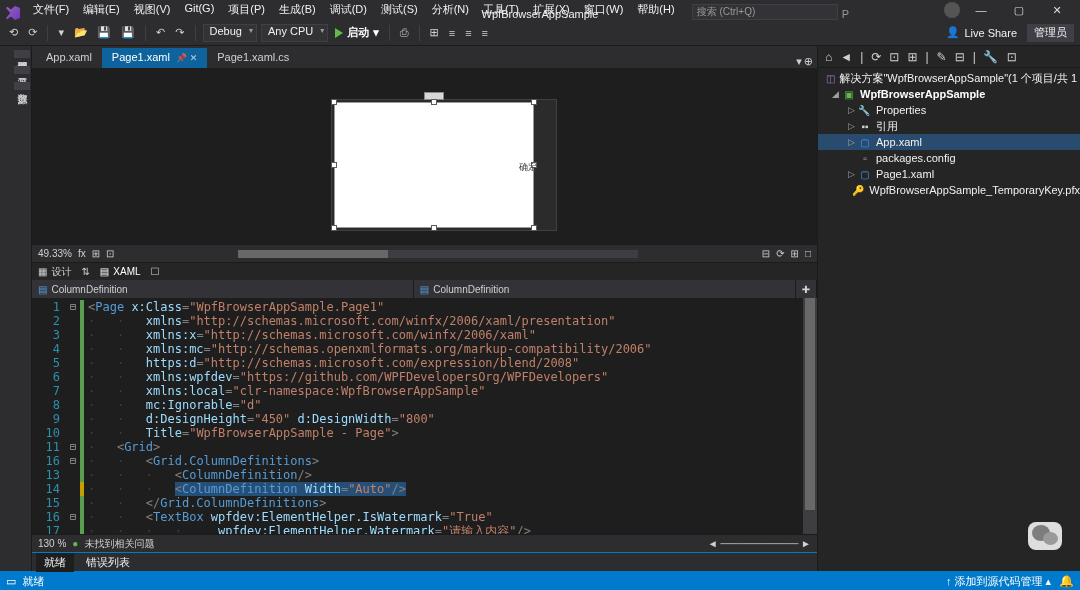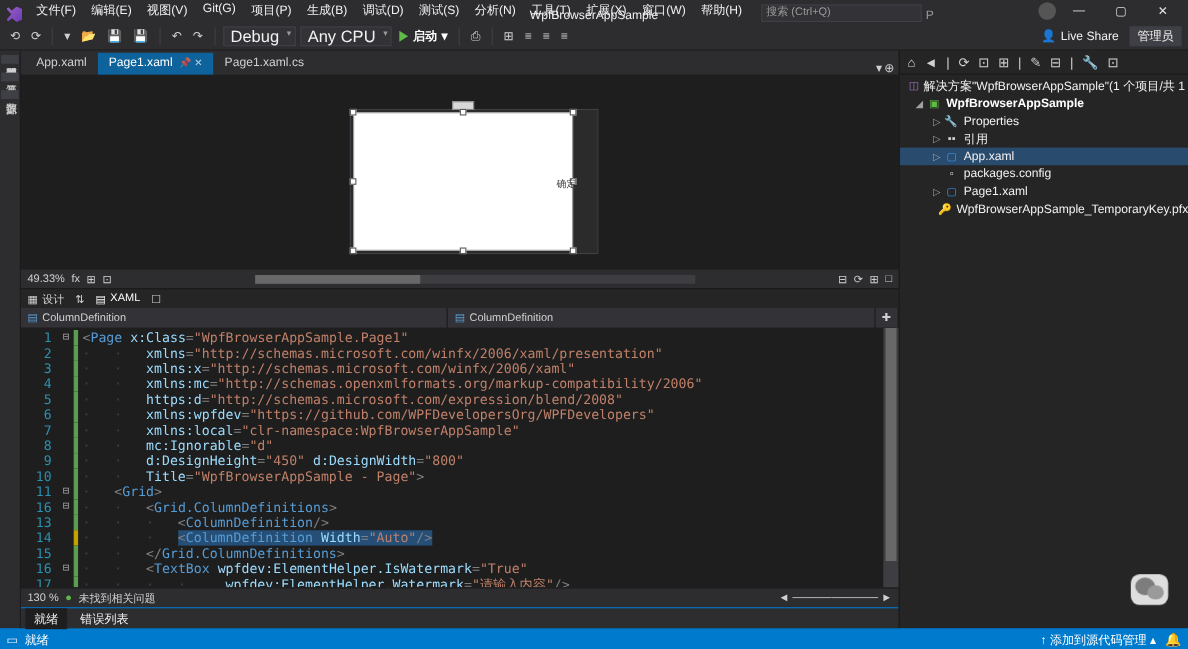--- a/index.html
+++ b/index.html
@@ -14,29 +14,29 @@
 .search-box { margin-left: 10px; width: 146px; height: 16px; background: #333337; border: 1px solid #3f3f46; font-size: 10px; padding: 0 4px; color: #999; line-height: 14px; }
 .searchP { margin-left: 4px; font-size: 11px; color: #999; }
 .app-title { position: absolute; left: 50%; transform: translateX(-50%); font-size: 11px; }
 .win-ctl { margin-left: auto; display: flex; align-items: center; gap: 4px; }
 .win-ctl .avatar { width: 16px; height: 16px; border-radius: 50%; background: #555; }
 .win-ctl .btn { width: 34px; height: 20px; display: flex; align-items: center; justify-content: center; color: #ddd; font-size: 11px; }
 
 .toolbar { height: 26px; background: #2d2d30; border-bottom: 1px solid #1b1b1c; display: flex; align-items: center; padding: 0 6px; gap: 4px; font-size: 11px; }
 .tb-sep { width: 1px; height: 16px; background: #3f3f46; margin: 0 3px; }
 .tb-btn { padding: 2px 3px; display: inline-flex; align-items: center; gap: 2px; color: #d0d0d0; }
-.tb-dd { background: #333337; border: 1px solid #3f3f46; height: 18px; padding: 0 14px 0 6px; font-size: 15px; color: #f1f1f1; position: relative; }
+.tb-dd { background: #333337; border: 1px solid #3f3f46; height: 18px; padding: 0 14px 0 6px; font-size: 11px; color: #f1f1f1; position: relative; }
 .tb-dd::after { content: "▾"; position: absolute; right: 3px; top: 1px; font-size: 8px; color: #999; }
 .run-btn { color: #fff; display: inline-flex; align-items: center; gap: 4px; font-weight: bold; }
 .play { width: 0; height: 0; border-top: 5px solid transparent; border-bottom: 5px solid transparent; border-left: 8px solid #5fba47; }
 .spacer { flex: 1; }
 .liveshare { display: inline-flex; align-items: center; gap: 4px; padding: 0 6px; }
 .adminbtn { height: 18px; border: 1px solid #3f3f46; padding: 0 6px; background: #3f3f46; }
 
-.shell { display: flex; height: 525px; }
+.shell { display: flex; height: 525px; margin-left: 13px; }
 
 .lgutter { width: 19px; background: #2d2d30; border-right: 1px solid #1b1b1c; display: flex; flex-direction: column; align-items: center; padding-top: 4px; gap: 8px; }
 .lgutter div { writing-mode: vertical-rl; font-size: 10px; color: #d0d0d0; padding: 4px 1px; background: #3f3f46; }
 
 .editor-area { flex: 1; display: flex; flex-direction: column; background: #1e1e1e; min-width: 0; }
 
 .doc-tabs { height: 22px; background: #2d2d30; display: flex; align-items: flex-end; padding-left: 4px; gap: 0; }
 .doc-tab { height: 20px; padding: 3px 10px 0 10px; font-size: 11px; background: #2d2d30; color: #d0d0d0; position: relative; }
 .doc-tab.active { background: #0e639c; color: #fff; }
 .doc-tab .close { font-size: 9px; margin-left: 6px; opacity: .7; }

